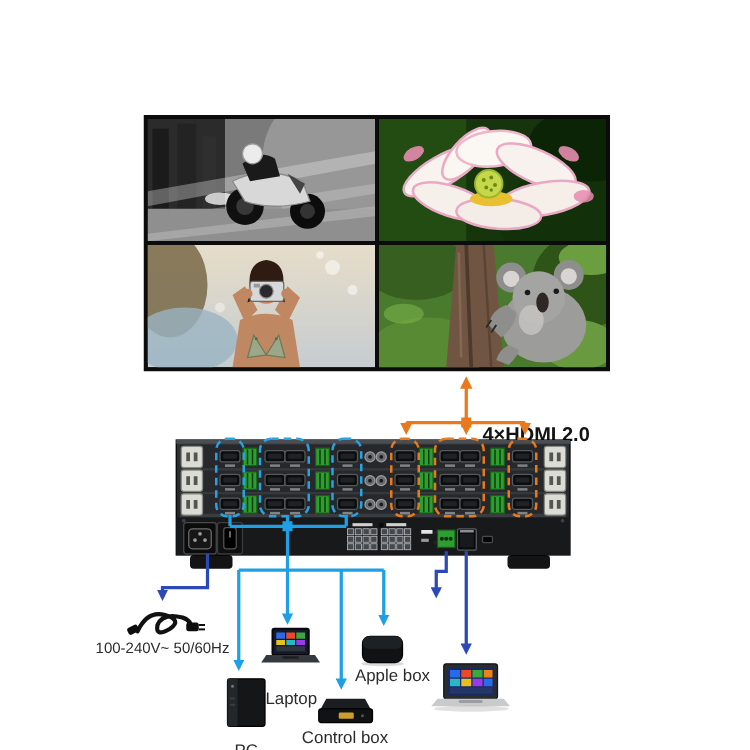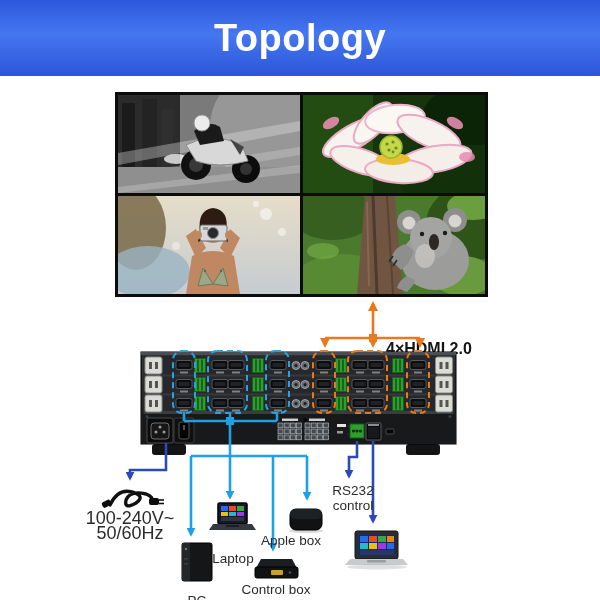--- a/index.html
+++ b/index.html
@@ -19,23 +19,20 @@
   
   .lbl{position:absolute;color:#2b2b2b;font-size:13.5px;text-align:center;line-height:15px;}
   .hdmi-lbl{position:absolute;left:386px;top:304px;font-size:16px;font-weight:600;color:#141414;margin-top:36px;}
   .overlay{position:absolute;left:0;top:0;width:600px;height:600px;pointer-events:none;}
 </style>
 </head>
 <body>
 
 <div class="stage">
 
-  <div class="banner">
-    <div class="banner-title">Topology</div>
-  </div>
 
   <div class="wall">
 
     <div class="cell">
       <svg viewBox="0 0 182 98" preserveAspectRatio="none">
         <rect width="182" height="98" fill="#7a7a7a"></rect>
         <rect x="0" y="0" width="62" height="98" fill="#2b2b2b"></rect>
         <rect x="4" y="8" width="13" height="74" fill="#1b1b1b"></rect>
         <rect x="24" y="4" width="15" height="82" fill="#232323"></rect>
         <rect x="44" y="14" width="11" height="62" fill="#2f2f2f"></rect>
@@ -372,23 +369,19 @@
         <rect x="369" y="543" width="8" height="6" fill="#e8c01a"></rect>
         <rect x="378" y="543" width="8" height="6" fill="#9a3ae8"></rect>
         <rect x="387" y="543" width="7" height="6" fill="#2a6ae8"></rect>
       <rect x="360" y="550" width="34" height="5" fill="#24366a"></rect>
       <polygon points="350,559 403,559 408,565 345,565" fill="#c8cacc"></polygon>
       <rect x="367" y="560" width="19" height="2.4" rx="1" fill="#9a9ea2"></rect>
       <ellipse cx="377" cy="567" rx="30" ry="2.4" fill="#000000" opacity="0.12"></ellipse>
     </g>
   </svg>
 
-  <div class="lbl" style="left:68px;top:511px;width:124px;font-size:18px;text-align:center;">100-240V~ 50/60Hz</div>
+  <div class="lbl" style="left:68px;top:511px;width:124px;font-size:12px;text-align:center;">100-240V~ 50/60Hz</div>
   <div class="lbl" style="left:167px;top:582px;width:60px;margin-top:11px;">PC</div>
   <div class="lbl" style="left:203px;top:533px;width:60px;margin-top:18px;">Laptop</div>
-  <div class="lbl" style="left:249px;top:533px;width:84px;">Apple box</div>
+  <div class="lbl" style="left:272px;top:533px;width:84px;">Apple box</div>
   <div class="lbl" style="left:224px;top:582px;width:104px;">Control box</div>
-  <div class="lbl" style="left:311px;top:483px;width:84px;">
-    <span style="display:block">RS232</span>
-    <span style="display:block">control</span>
-  </div>
 
 </div>
 
 </body></html>

